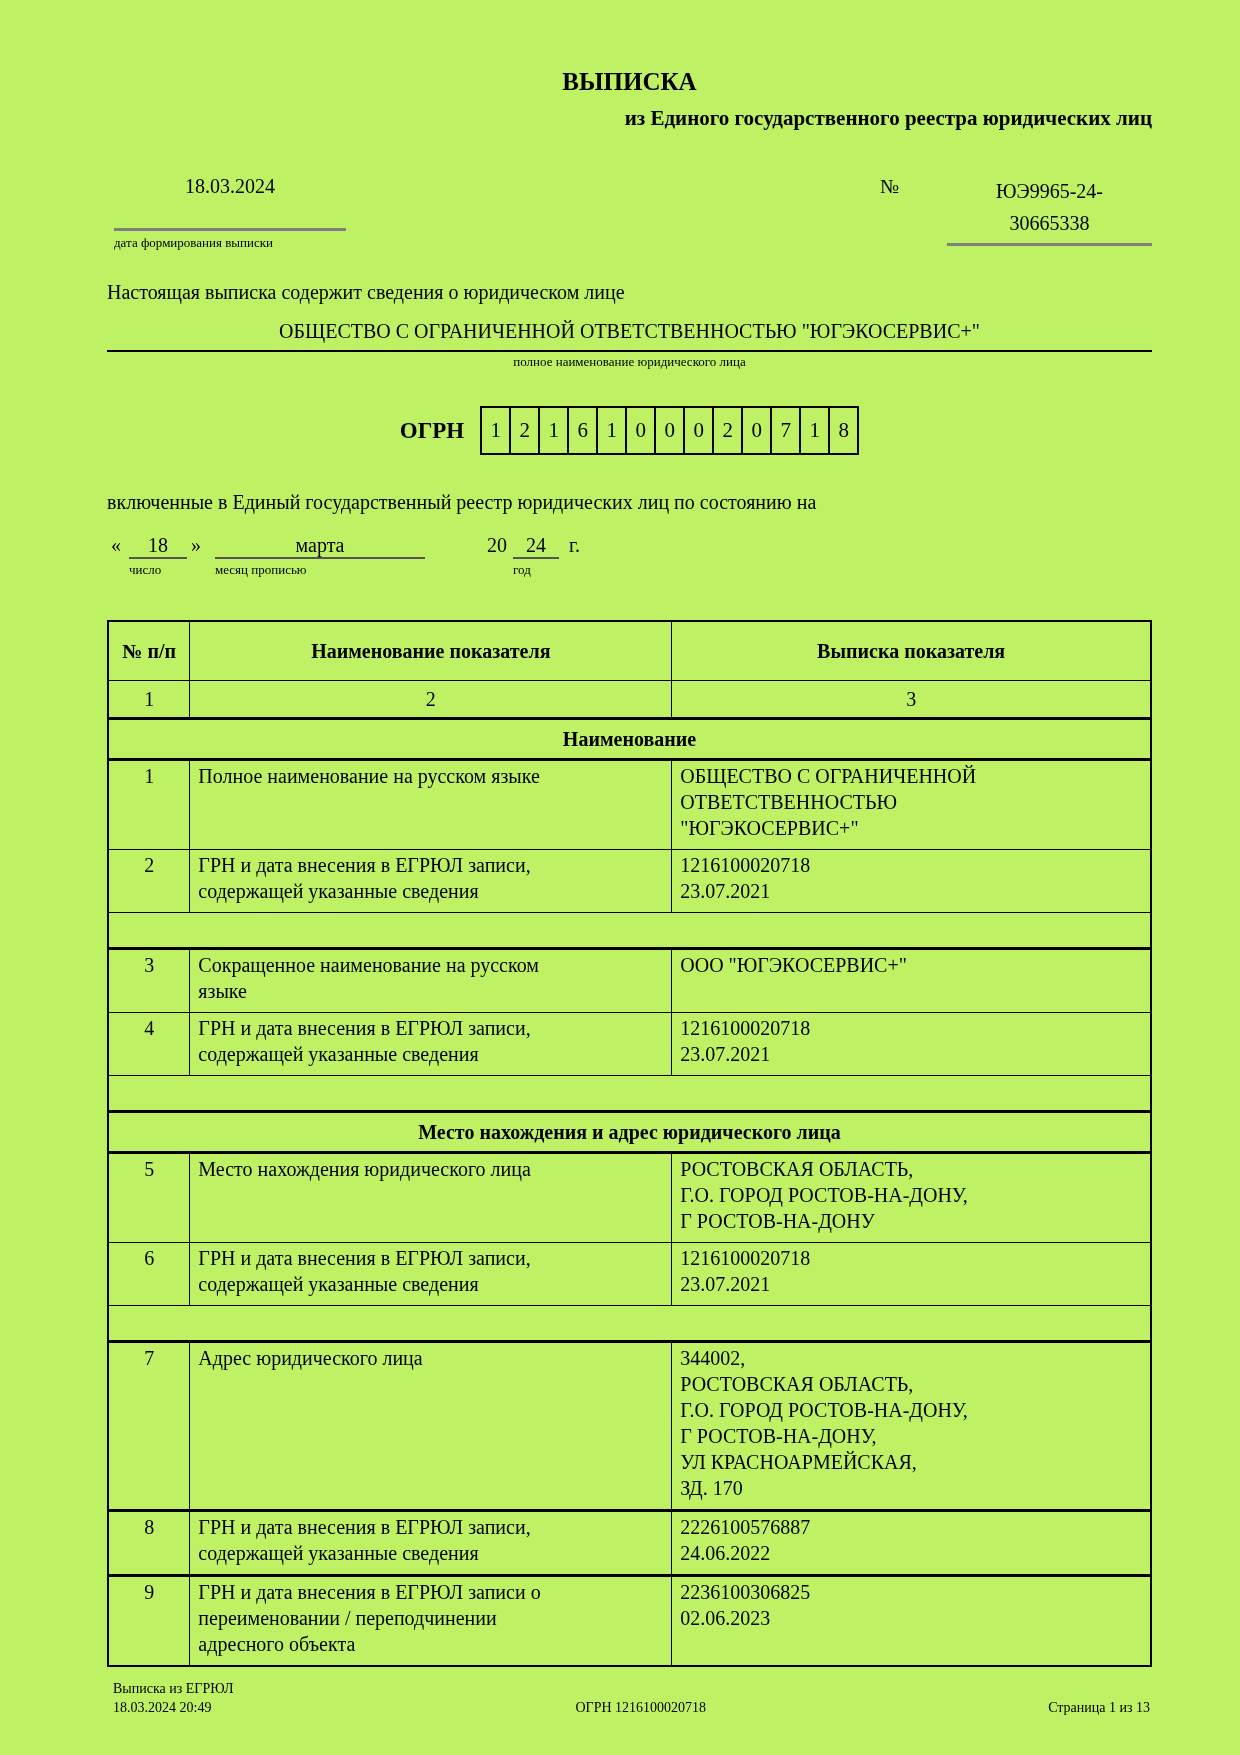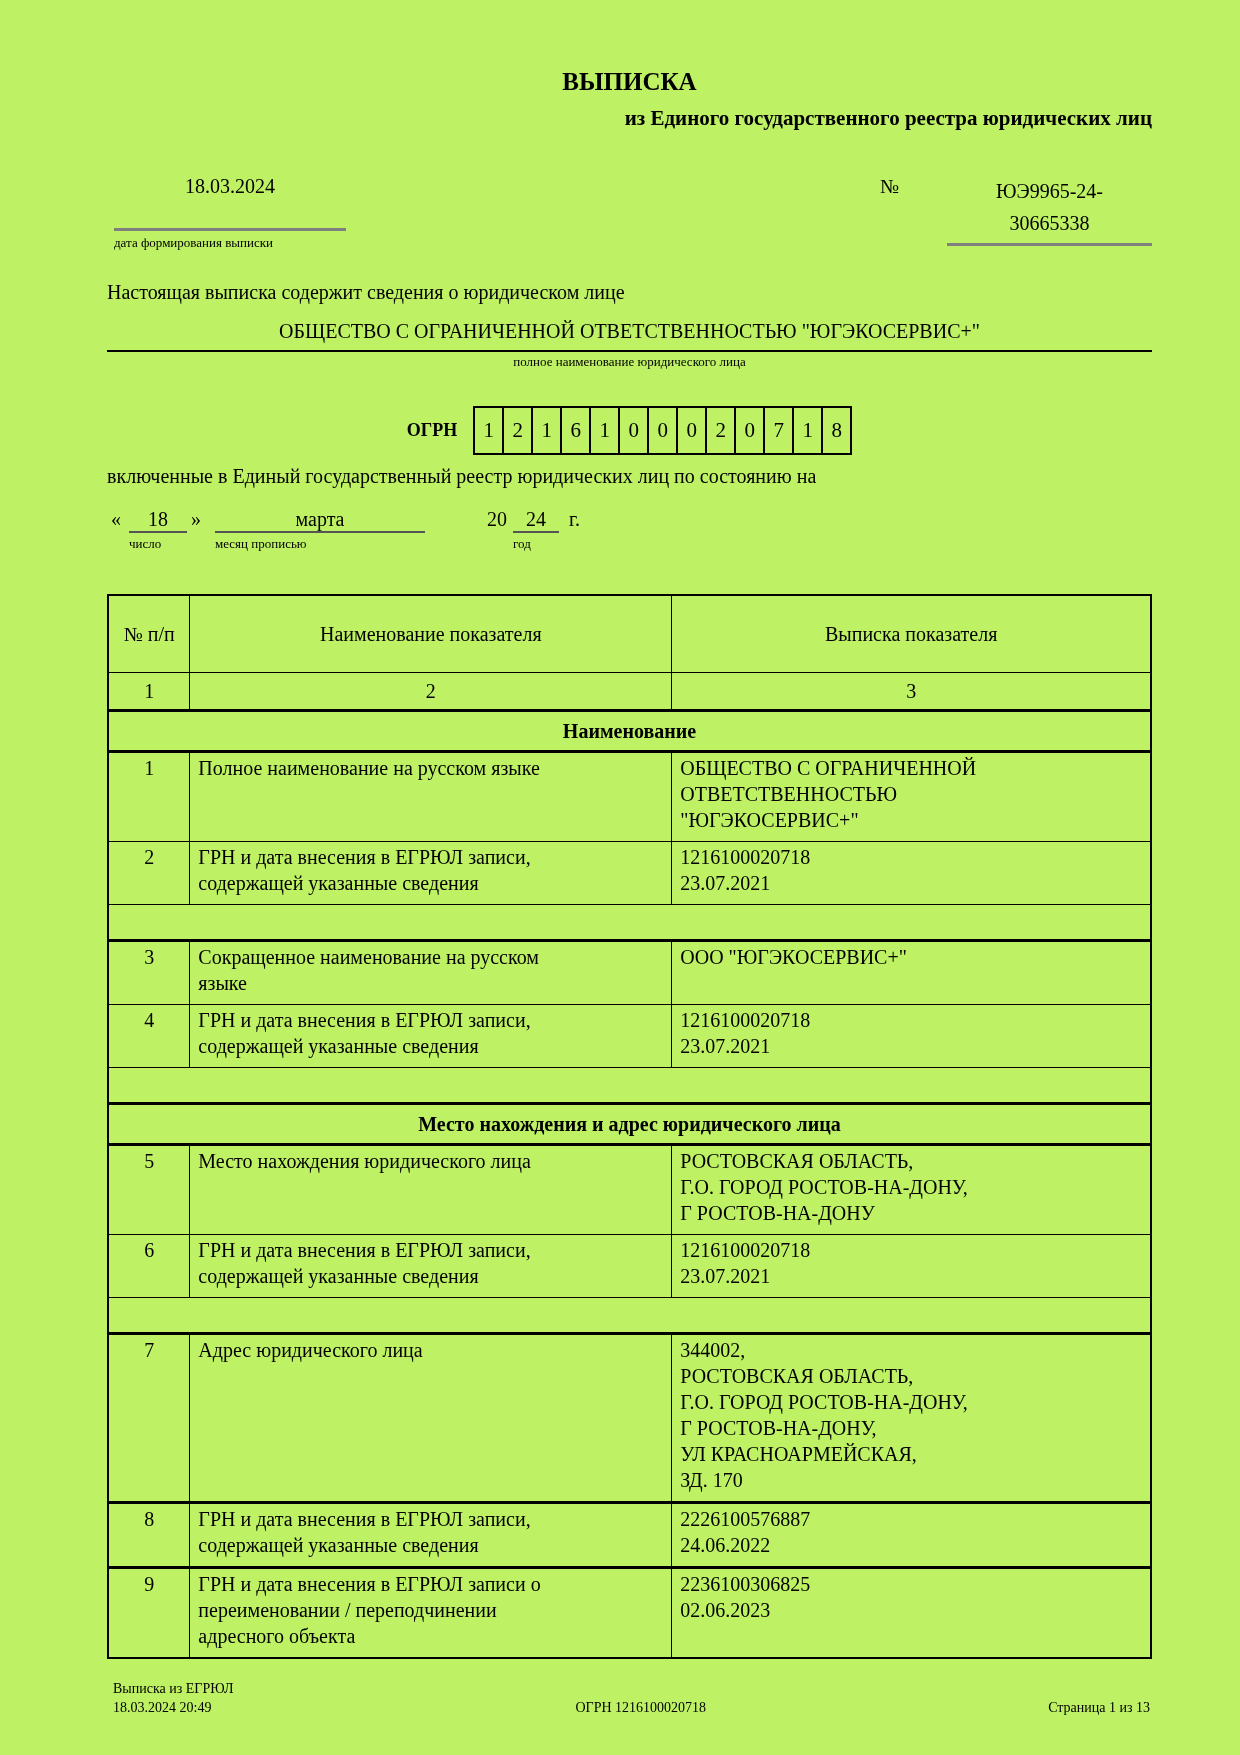--- a/index.html
+++ b/index.html
@@ -22,42 +22,42 @@
   .num-val { width:205px; font-size:20px; text-align:center; line-height:1.6;
              white-space:pre-line; border-bottom:3px solid #7f7f7f; padding-bottom:4px; }
 
   .intro { margin-top:30px; font-size:20px; }
 
   .company-name { margin-top:16px; text-align:center; font-size:20px;
                   padding-bottom:7px; border-bottom:2px solid #000; }
   .company-cap { text-align:center; font-size:13px; margin-top:2px; }
 
   .ogrn-row { margin-top:36px; display:flex; justify-content:center; align-items:center; gap:16px; }
-  .ogrn-label { font-weight:bold; font-size:18px; }
+  .ogrn-label { font-weight:bold; font-size:23px; }
   .ogrn-boxes { display:flex; }
   .ogrn-box { width:27px; height:45px; border:2px solid #000; margin-left:-2px;
               display:flex; align-items:center; justify-content:center; font-size:21px; }
   .ogrn-box:first-child { margin-left:0; }
 
-  .included { margin-top:10px; font-size:20px; }
+  .included { margin-top:36px; font-size:20px; }
 
   .dateline { margin-top:20px; display:flex; align-items:flex-start; font-size:20px; }
   .dateline .q { padding:0 4px; }
   .fld .v { display:block; border-bottom:2px solid #555; text-align:center; padding:0 6px; }
   .fld .l { display:block; font-size:13px; text-align:left; margin-top:3px; }
   .fld-day { width:58px; margin-left:4px; }
   .fld-month { width:210px; margin-left:10px; }
   .fld-year { width:46px; margin-left:6px; }
   .pre20 { margin-left:62px; }
   .gsuf { margin-left:10px; }
 
   table.registry { margin-top:42px; width:100%; border-collapse:collapse;
                    font-size:20px; border:2px solid #000; }
   table.registry th, table.registry td { border:1px solid #000; }
-  .th-row th { height:44px; font-weight:normal; text-align:center; vertical-align:middle; padding:16px 4px; }
+  .th-row th { height:44px; font-weight:bold; text-align:center; vertical-align:middle; padding:7px 4px; }
   .cols-row td { height:34px; text-align:center; vertical-align:middle; }
   .row-section td { font-weight:bold; text-align:center; height:36px; vertical-align:middle;
                     border-top:3px solid #000 !important; border-bottom:3px solid #000 !important; }
   .row-spacer td { height:32px; border-bottom:3px solid #000 !important; }
   .row-data td { vertical-align:top; line-height:1.3; padding:2px 8px 8px; }
   .row-data td.num { text-align:center; padding:2px 2px 8px; }
   .row-data td.name, .row-data td.val { white-space:pre-line; }
   .row-data.tt td { border-top:3px solid #000; }
 
   .footer { position:absolute; left:113px; right:90px; top:1680px;

